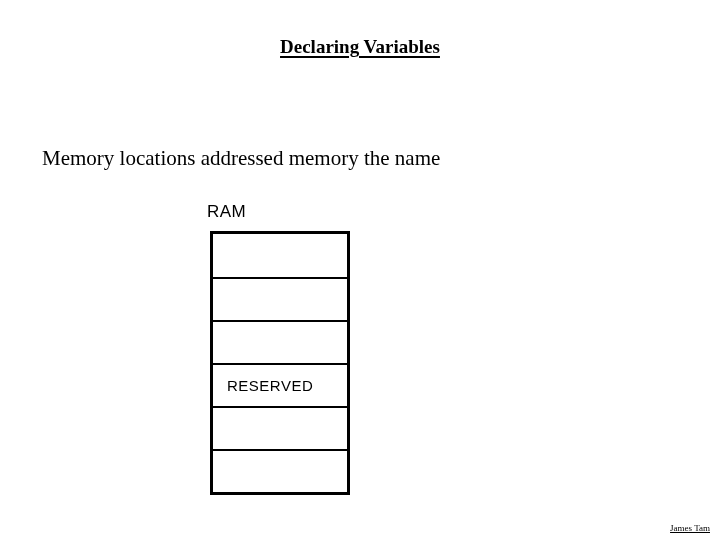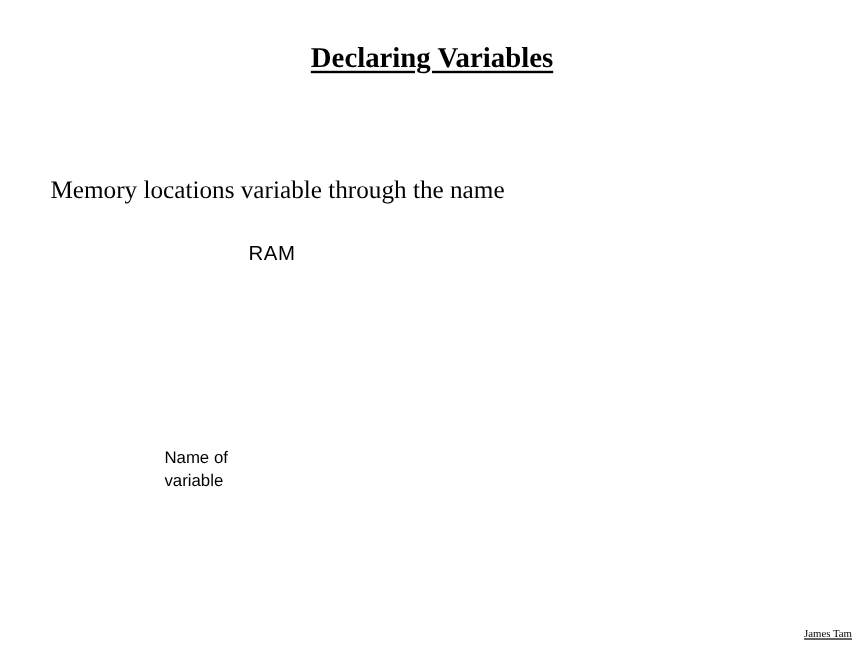--- a/index.html
+++ b/index.html
@@ -12,21 +12,21 @@
     overflow: hidden;
     font-family: "Liberation Serif", serif;
     color: #000000;
   }
   .title {
     position: absolute;
     top: 36px;
     left: 0;
     right: 0;
     text-align: center;
-    font-size: 24px;
+    font-size: 19px;
     font-weight: bold;
     text-decoration: underline;
     text-decoration-thickness: 2px;
     text-underline-offset: 3px;
     font-family: "Liberation Serif", serif;
   }
   .bullet {
     position: absolute;
     left: 42px;
     font-size: 21px;
@@ -84,25 +84,29 @@
   }
 </style>
 </head>
 <body>
 
 <div class="slide">
 
   <div class="title">Declaring Variables</div>
 
 
-  <div class="bullet bullet-2">Memory locations variable through the name</div>
+  <div class="bullet bullet-2">Memory locations addressed memory the name</div>
 
   <div class="ram-label">RAM</div>
 
+  <div class="ram-table">
+    <div class="ram-cell"></div>
+    <div class="ram-cell"></div>
+    <div class="ram-cell"></div>
+    <div class="ram-cell">RESERVED</div>
+    <div class="ram-cell"></div>
+    <div class="ram-cell"></div>
+  </div>
 
-  <div class="name-label">
-    <div>Name of</div>
-    <div>variable</div>
-  </div>
 
   <div class="footer-credit">James Tam</div>
 
 </div>
 
 </body></html>

